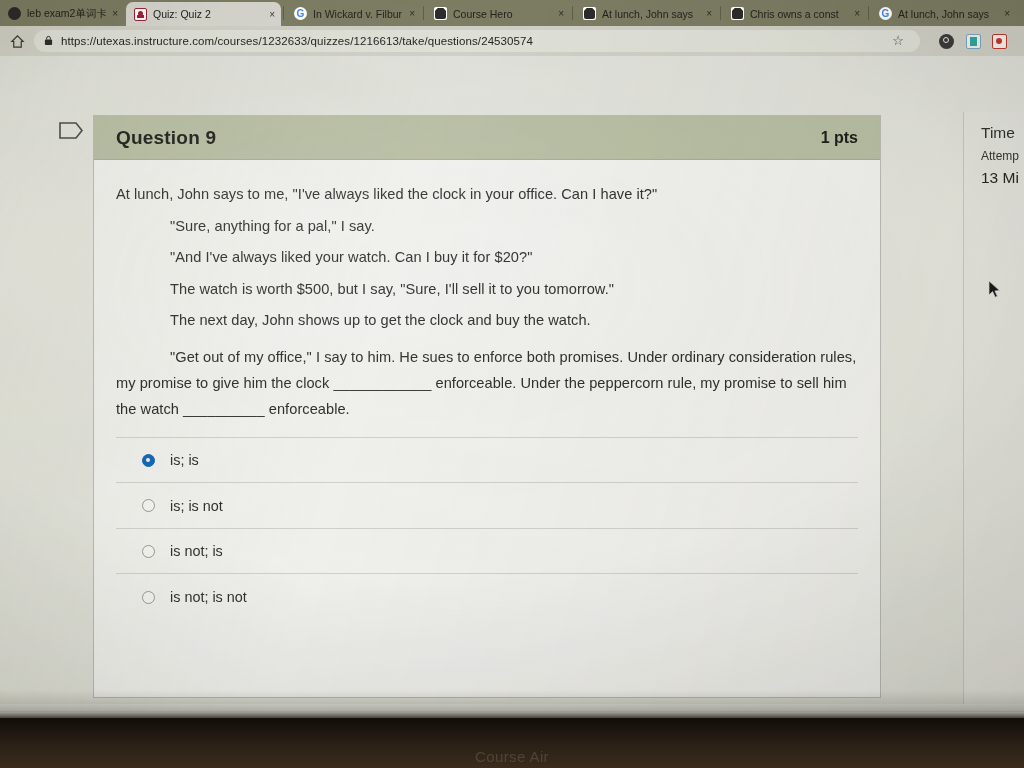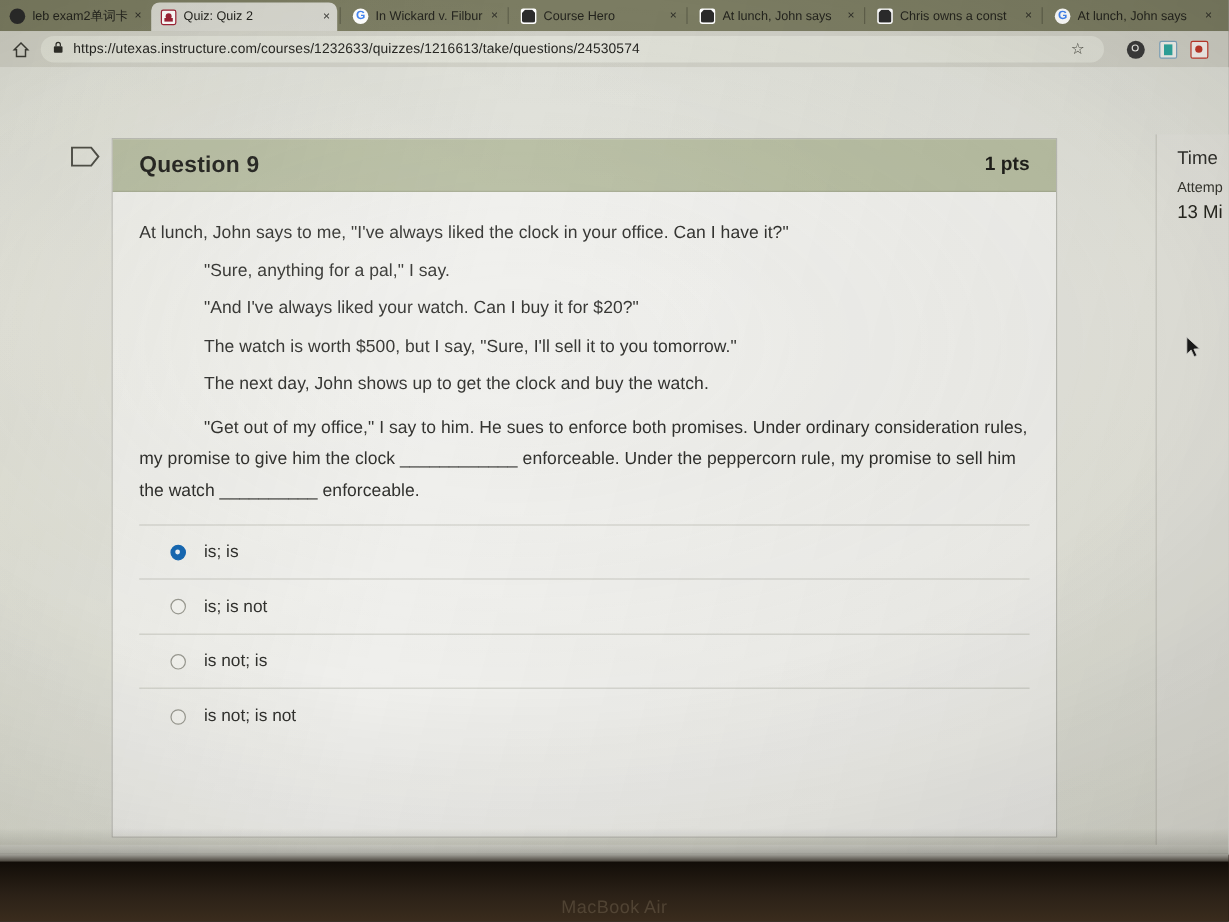--- a/index.html
+++ b/index.html
@@ -457,14 +457,14 @@
     </div>
 
     <div id="screen-shadow"></div>
     <div id="tint"></div>
     <div id="glare"></div>
     <div id="blur-soft"></div>
   </div>
 
   <div id="bezel-bottom"></div>
   <div id="body-lower"></div>
-  <div id="brand">MacBook Air</div>
+  <div id="brand">Course Air</div>
 </div>
 
 </body></html>

